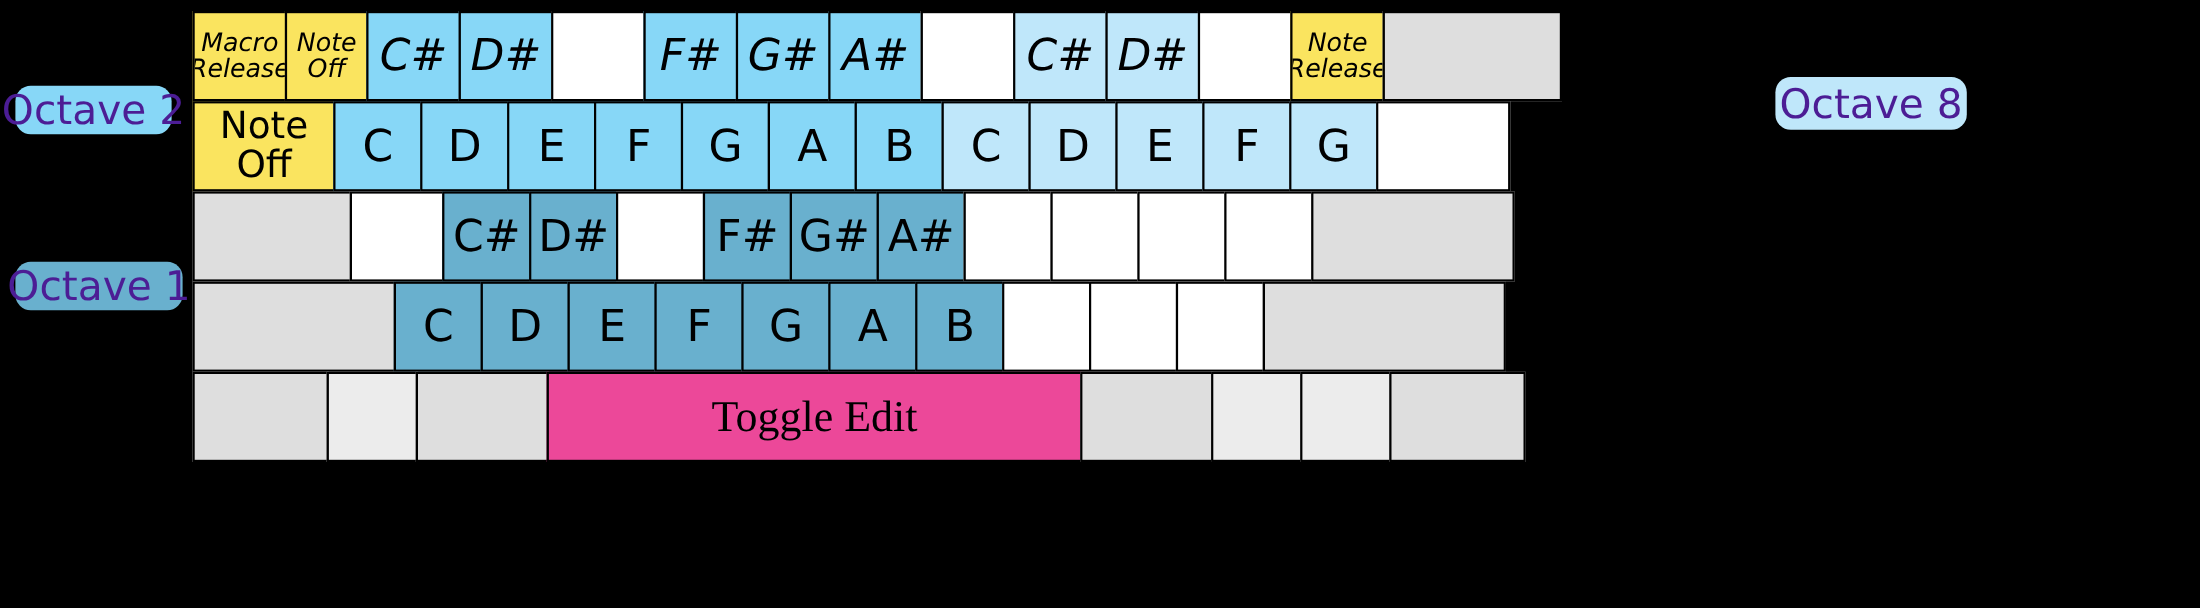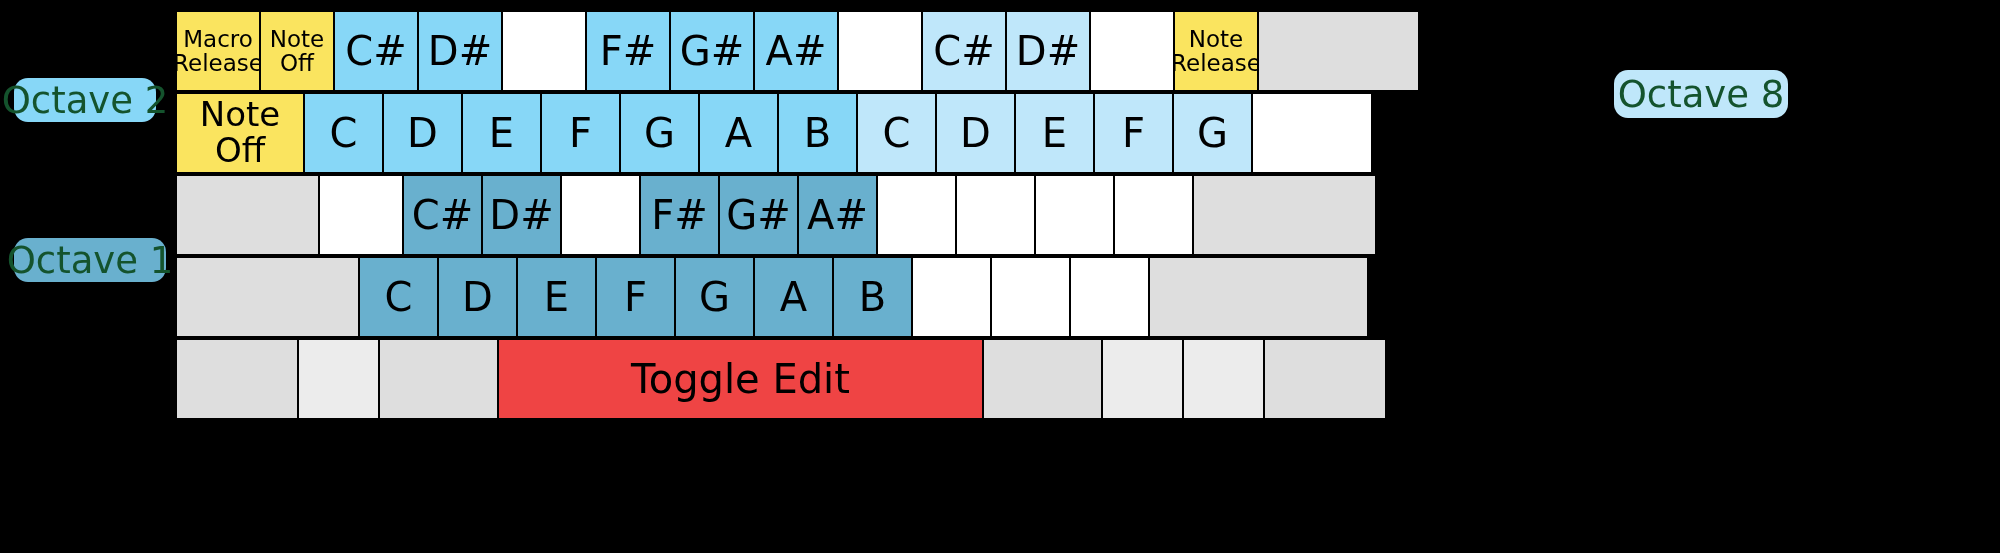--- a/index.html
+++ b/index.html
@@ -32,21 +32,21 @@
     height: 410px;
     background: #000;
   }
   .kb-row {
     position: absolute;
     left: 0;
     height: 82px;
     white-space: nowrap;
     font-size: 0;
   }
-  .row0 { top: 0px;   left: 0px;  }
+  .row0 { top: 0px;   left: 0px; font-style: italic;  }
   .row1 { top: 82px;  left: 0px;  }
   .row2 { top: 164px; left: 0px;  }
   .row3 { top: 246px; left: 0px;  }
   .row4 { top: 328px; left: 0px;  }
 
   .key {
     display: inline-block;
     vertical-align: top;
     box-sizing: border-box;
     height: 82px;
@@ -99,28 +99,28 @@
   }
 
   
   .c-white  { background: #ffffff; }
   .c-grey   { background: #dedede; }
   .c-grey2  { background: #ececec; }
   .c-yellow { background: #fae45f; }
   .c-oct2   { background: #87d7f7; }
   .c-oct3   { background: #bfe7fa; }
   .c-oct1   { background: #69b0ce; }
-  .c-pink   { background: #ef4444; }
+  .c-pink   { background: #ec4899; font-family: Liberation Serif, serif; }
 
   
   .pill {
     position: absolute;
     box-sizing: border-box;
     border-radius: 14px;
-    color: #14532d;
+    color: #4c1d95;
     font-size: 37px;
     font-family: "DejaVu Sans", "Liberation Sans", sans-serif;
     display: flex;
     align-items: center;
     justify-content: center;
     padding: 0 14px;
     white-space: nowrap;
   }
   #pill-octave2 {
     left: 14px;  top: 78px;  width: 142px; height: 44px;

